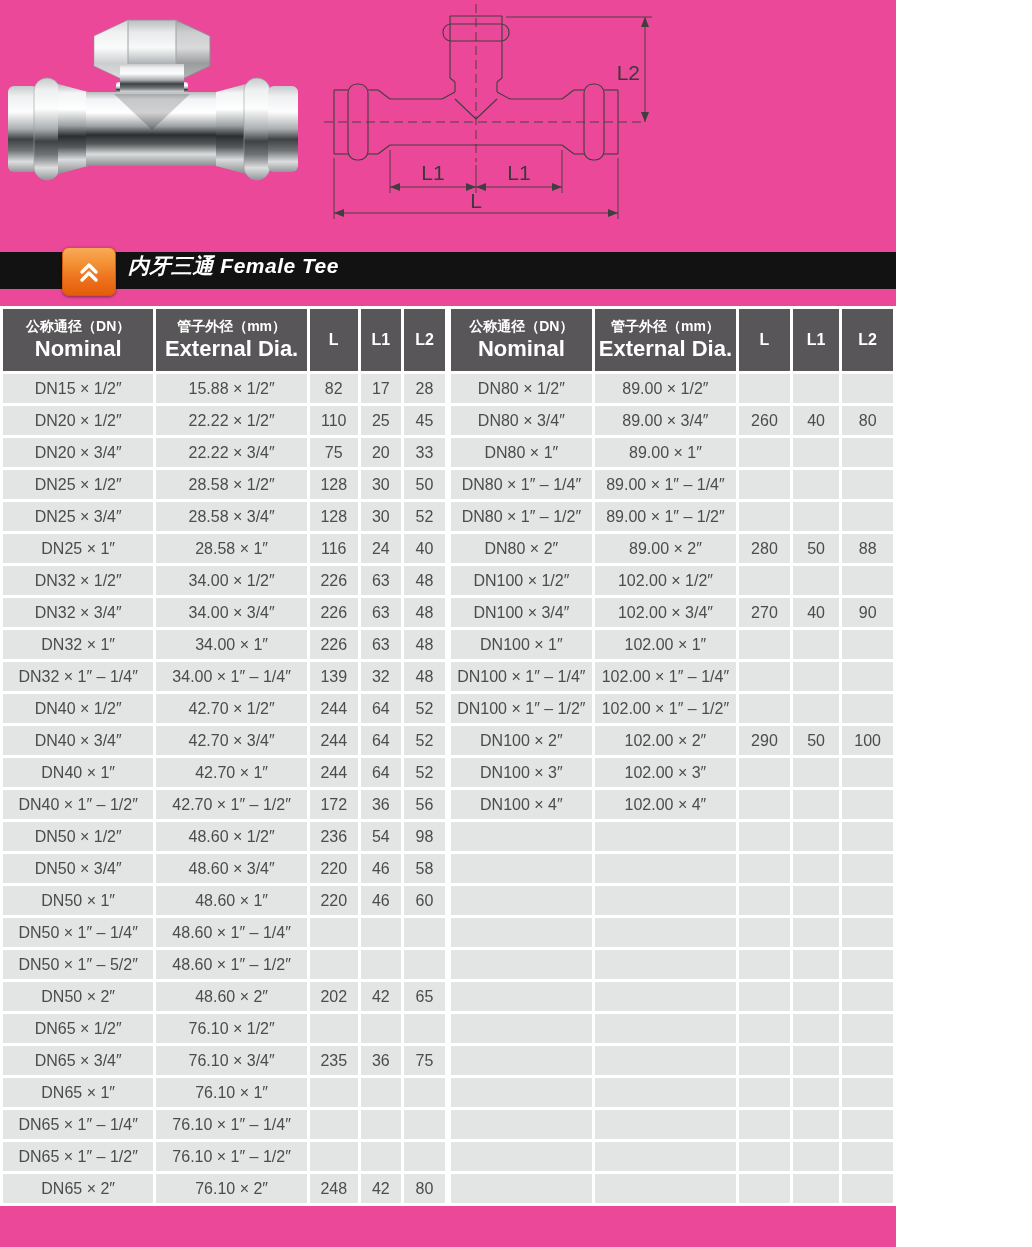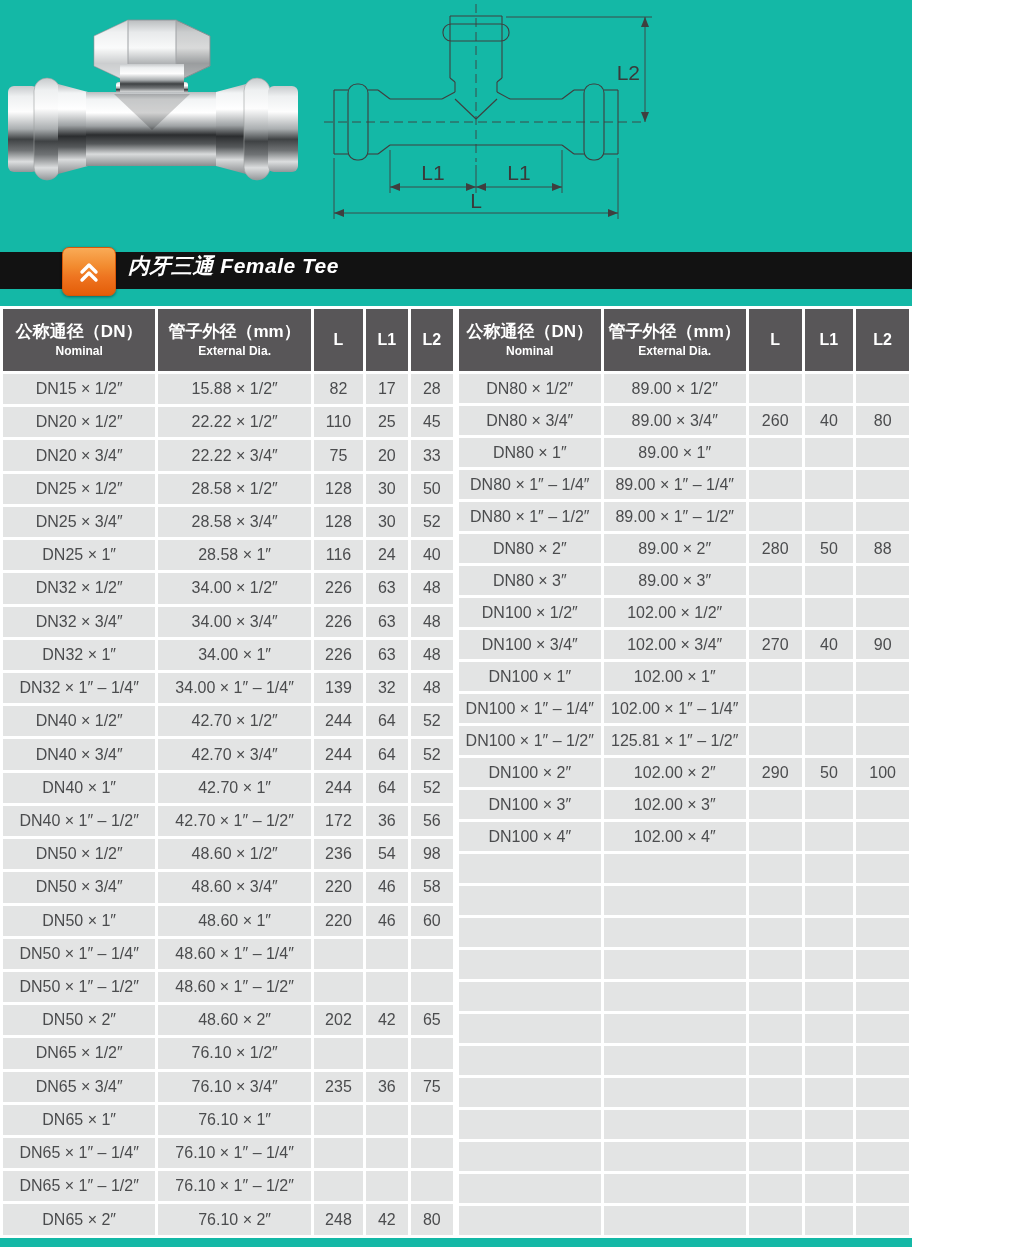--- a/index.html
+++ b/index.html
@@ -1,17 +1,17 @@
 <!DOCTYPE html>
 <html><head>
 <meta charset="utf-8">
 <style>
   html,body{margin:0;padding:0;background:#fff;}
-  .page{position:relative;width:896px;height:1247px;background:#14b8a6;overflow:hidden;
-        font-family:"Liberation Sans","DejaVu Sans",sans-serif;padding-left:16px;}
+  .page{position:relative;width:896px;height:1247px;background:#ec4899;overflow:hidden;
+        font-family:"Liberation Sans","DejaVu Sans",sans-serif;}
 
   
   .top{position:absolute;left:0;top:0;width:1032px;height:250px;}
   .photo-svg{position:absolute;left:2px;top:2px;}
   .diagram-svg{position:absolute;left:322px;top:0;}
 
   
   .banner{position:absolute;left:0;top:252px;width:1032px;height:37px;background:#121212;
           display:flex;font-style:italic;}
   .tab{position:absolute;left:62px;top:-5px;width:52px;height:47px;border-radius:7px;
@@ -19,22 +19,22 @@
        border:1px solid #d85708;box-shadow:0 1px 3px rgba(0,0,0,.45);
        display:flex;align-items:center;justify-content:center;}
   .banner-title{margin-left:128px;color:#ffffff;font-size:21px;font-weight:bold;letter-spacing:.5px;}
 
   
   .tables{position:absolute;left:0;top:306px;display:flex;}
   table.spec{border-collapse:collapse;table-layout:fixed;}
   table.spec th,table.spec td{border:3px solid #ffffff;}
   table.spec th{background:#585658;color:#ffffff;height:62px;font-weight:bold;
                 text-align:center;vertical-align:middle;padding:0 2px;}
-  .th-zh{display:block;font-size:17px;line-height:1.3;}
-  .th-en{display:block;font-size:12px;line-height:1.25;}
+  .th-zh{display:block;font-size:14px;line-height:1.3;}
+  .th-en{display:block;font-size:22px;line-height:1.25;}
   table.spec td{background:#e3e4e4;color:#4b4c4e;height:29px;font-size:16px;
                 text-align:center;vertical-align:middle;padding:0 2px;white-space:nowrap;}
   svg text{font-family:"Liberation Sans","DejaVu Sans",sans-serif;}
 </style>
 </head>
 <body>
 
 <div class="page">
 
   <div class="top">
@@ -316,21 +316,21 @@
             <td>60</td>
           </tr>
           <tr>
             <td>DN50 × 1″ – 1/4″</td>
             <td>48.60 × 1″ – 1/4″</td>
             <td></td>
             <td></td>
             <td></td>
           </tr>
           <tr>
-            <td>DN50 × 1″ – 1/2″</td>
+            <td>DN50 × 1″ – 5/2″</td>
             <td>48.60 × 1″ – 1/2″</td>
             <td></td>
             <td></td>
             <td></td>
           </tr>
           <tr>
             <td>DN50 × 2″</td>
             <td>48.60 × 2″</td>
             <td>202</td>
             <td>42</td>
@@ -441,27 +441,20 @@
             <td></td>
           </tr>
           <tr>
             <td>DN80 × 2″</td>
             <td>89.00 × 2″</td>
             <td>280</td>
             <td>50</td>
             <td>88</td>
           </tr>
           <tr>
-            <td>DN80 × 3″</td>
-            <td>89.00 × 3″</td>
-            <td></td>
-            <td></td>
-            <td></td>
-          </tr>
-          <tr>
             <td>DN100 × 1/2″</td>
             <td>102.00 × 1/2″</td>
             <td></td>
             <td></td>
             <td></td>
           </tr>
           <tr>
             <td>DN100 × 3/4″</td>
             <td>102.00 × 3/4″</td>
             <td>270</td>
@@ -477,21 +470,21 @@
           </tr>
           <tr>
             <td>DN100 × 1″ – 1/4″</td>
             <td>102.00 × 1″ – 1/4″</td>
             <td></td>
             <td></td>
             <td></td>
           </tr>
           <tr>
             <td>DN100 × 1″ – 1/2″</td>
-            <td>125.81 × 1″ – 1/2″</td>
+            <td>102.00 × 1″ – 1/2″</td>
             <td></td>
             <td></td>
             <td></td>
           </tr>
           <tr>
             <td>DN100 × 2″</td>
             <td>102.00 × 2″</td>
             <td>290</td>
             <td>50</td>
             <td>100</td>

